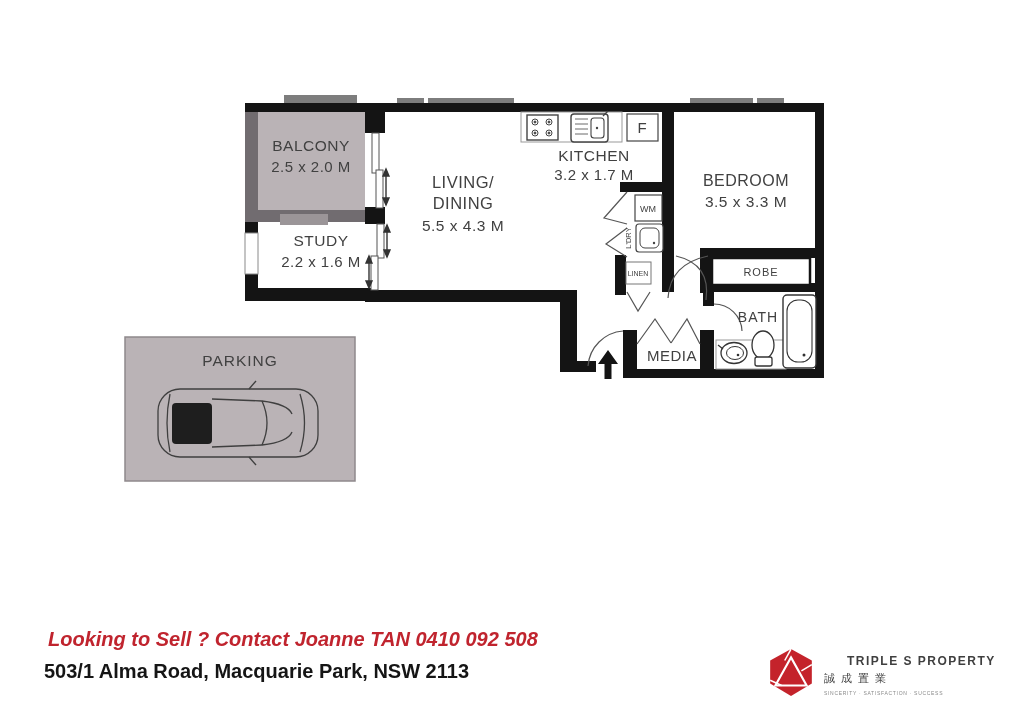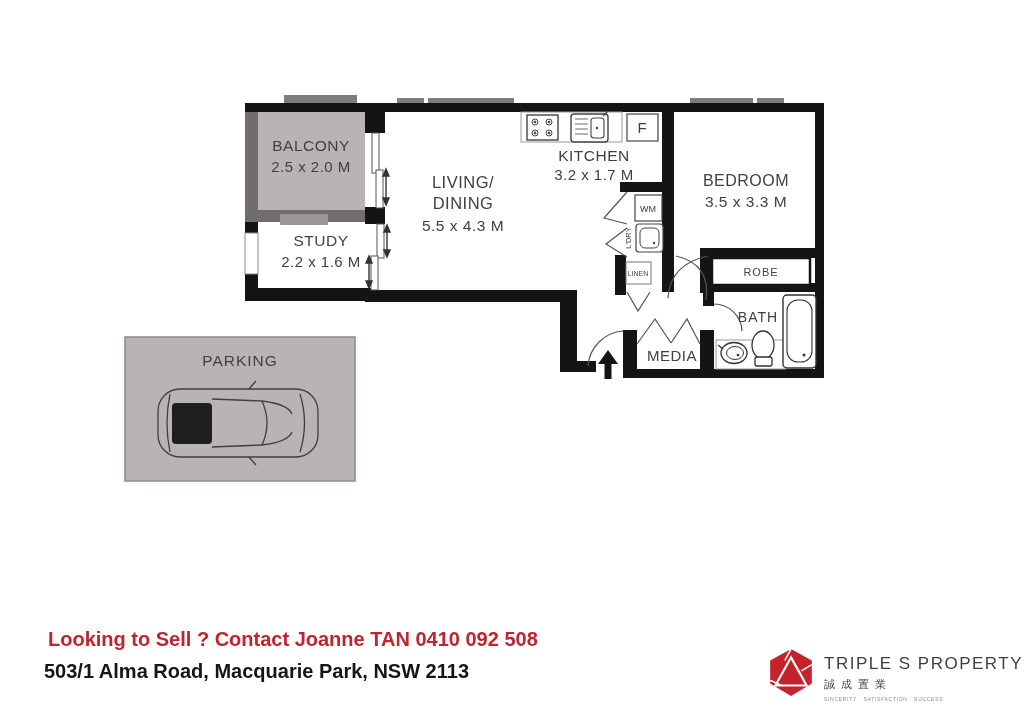--- a/index.html
+++ b/index.html
@@ -1,24 +1,24 @@
 <!DOCTYPE html>
 <html><head>
 <meta charset="utf-8">
 <style>
   html,body{margin:0;padding:0;background:#ffffff;}
   #canvas{position:relative;width:1024px;height:724px;background:#ffffff;overflow:hidden;
           font-family:"Liberation Sans", sans-serif;}
   svg text{font-family:"Liberation Sans", sans-serif;fill:#414141;}
-  .footer-promo{position:absolute;left:48px;top:628px;font-size:20px;font-weight:bold;color:#c0242e;}
+  .footer-promo{position:absolute;left:48px;top:628px;font-size:20px;font-weight:bold;color:#c0242e;font-style:italic;}
   .footer-address{position:absolute;left:44px;top:660px;font-size:20px;font-weight:bold;color:#151515;}
   .logo{position:absolute;left:768px;top:648px;display:flex;align-items:flex-start;}
   .logo-icon{width:46px;height:50px;margin-right:10px;}
   .logo-text{display:flex;flex-direction:column;padding-top:6px;}
-  .logo-name{font-size:17px;font-weight:normal;letter-spacing:1.5px;color:#3f3f3f;white-space:nowrap;}
+  .logo-name{font-size:12px;font-weight:bold;letter-spacing:1.5px;color:#3f3f3f;white-space:nowrap;margin-left:23px;}
   .logo-cn{font-size:11px;letter-spacing:6px;color:#3f3f3f;margin-top:3px;font-family:"DejaVu Sans", sans-serif;}
   .logo-tagline{font-size:5px;letter-spacing:0.7px;color:#8a8a8a;margin-top:4px;}
 </style>
 </head>
 <body>
 
 <div id="canvas">
 
   <svg width="1024" height="724" viewBox="0 0 1024 724" style="position:absolute;left:0;top:0;">
 

